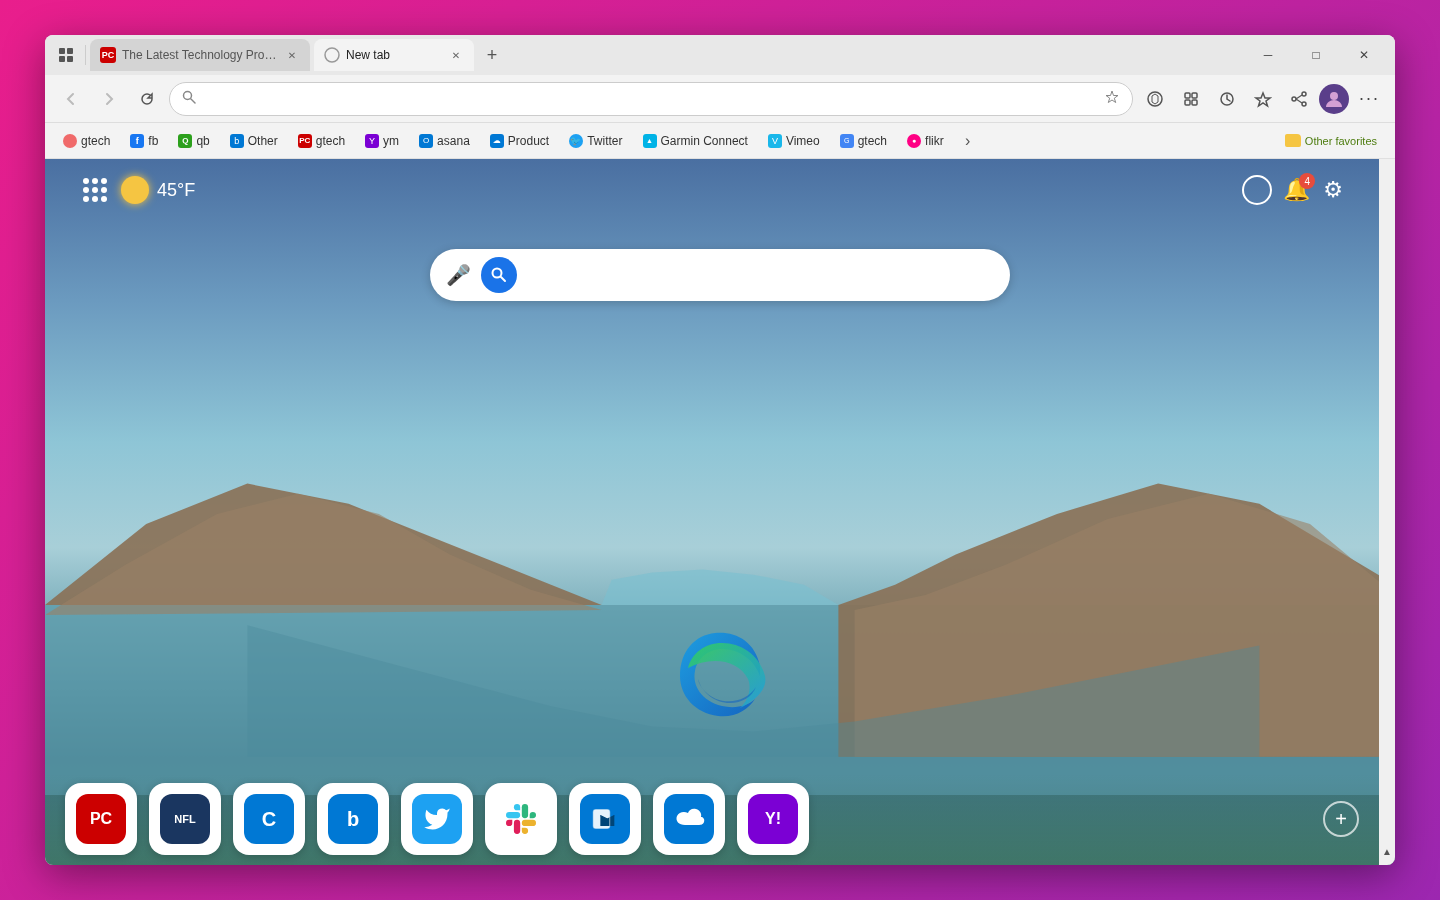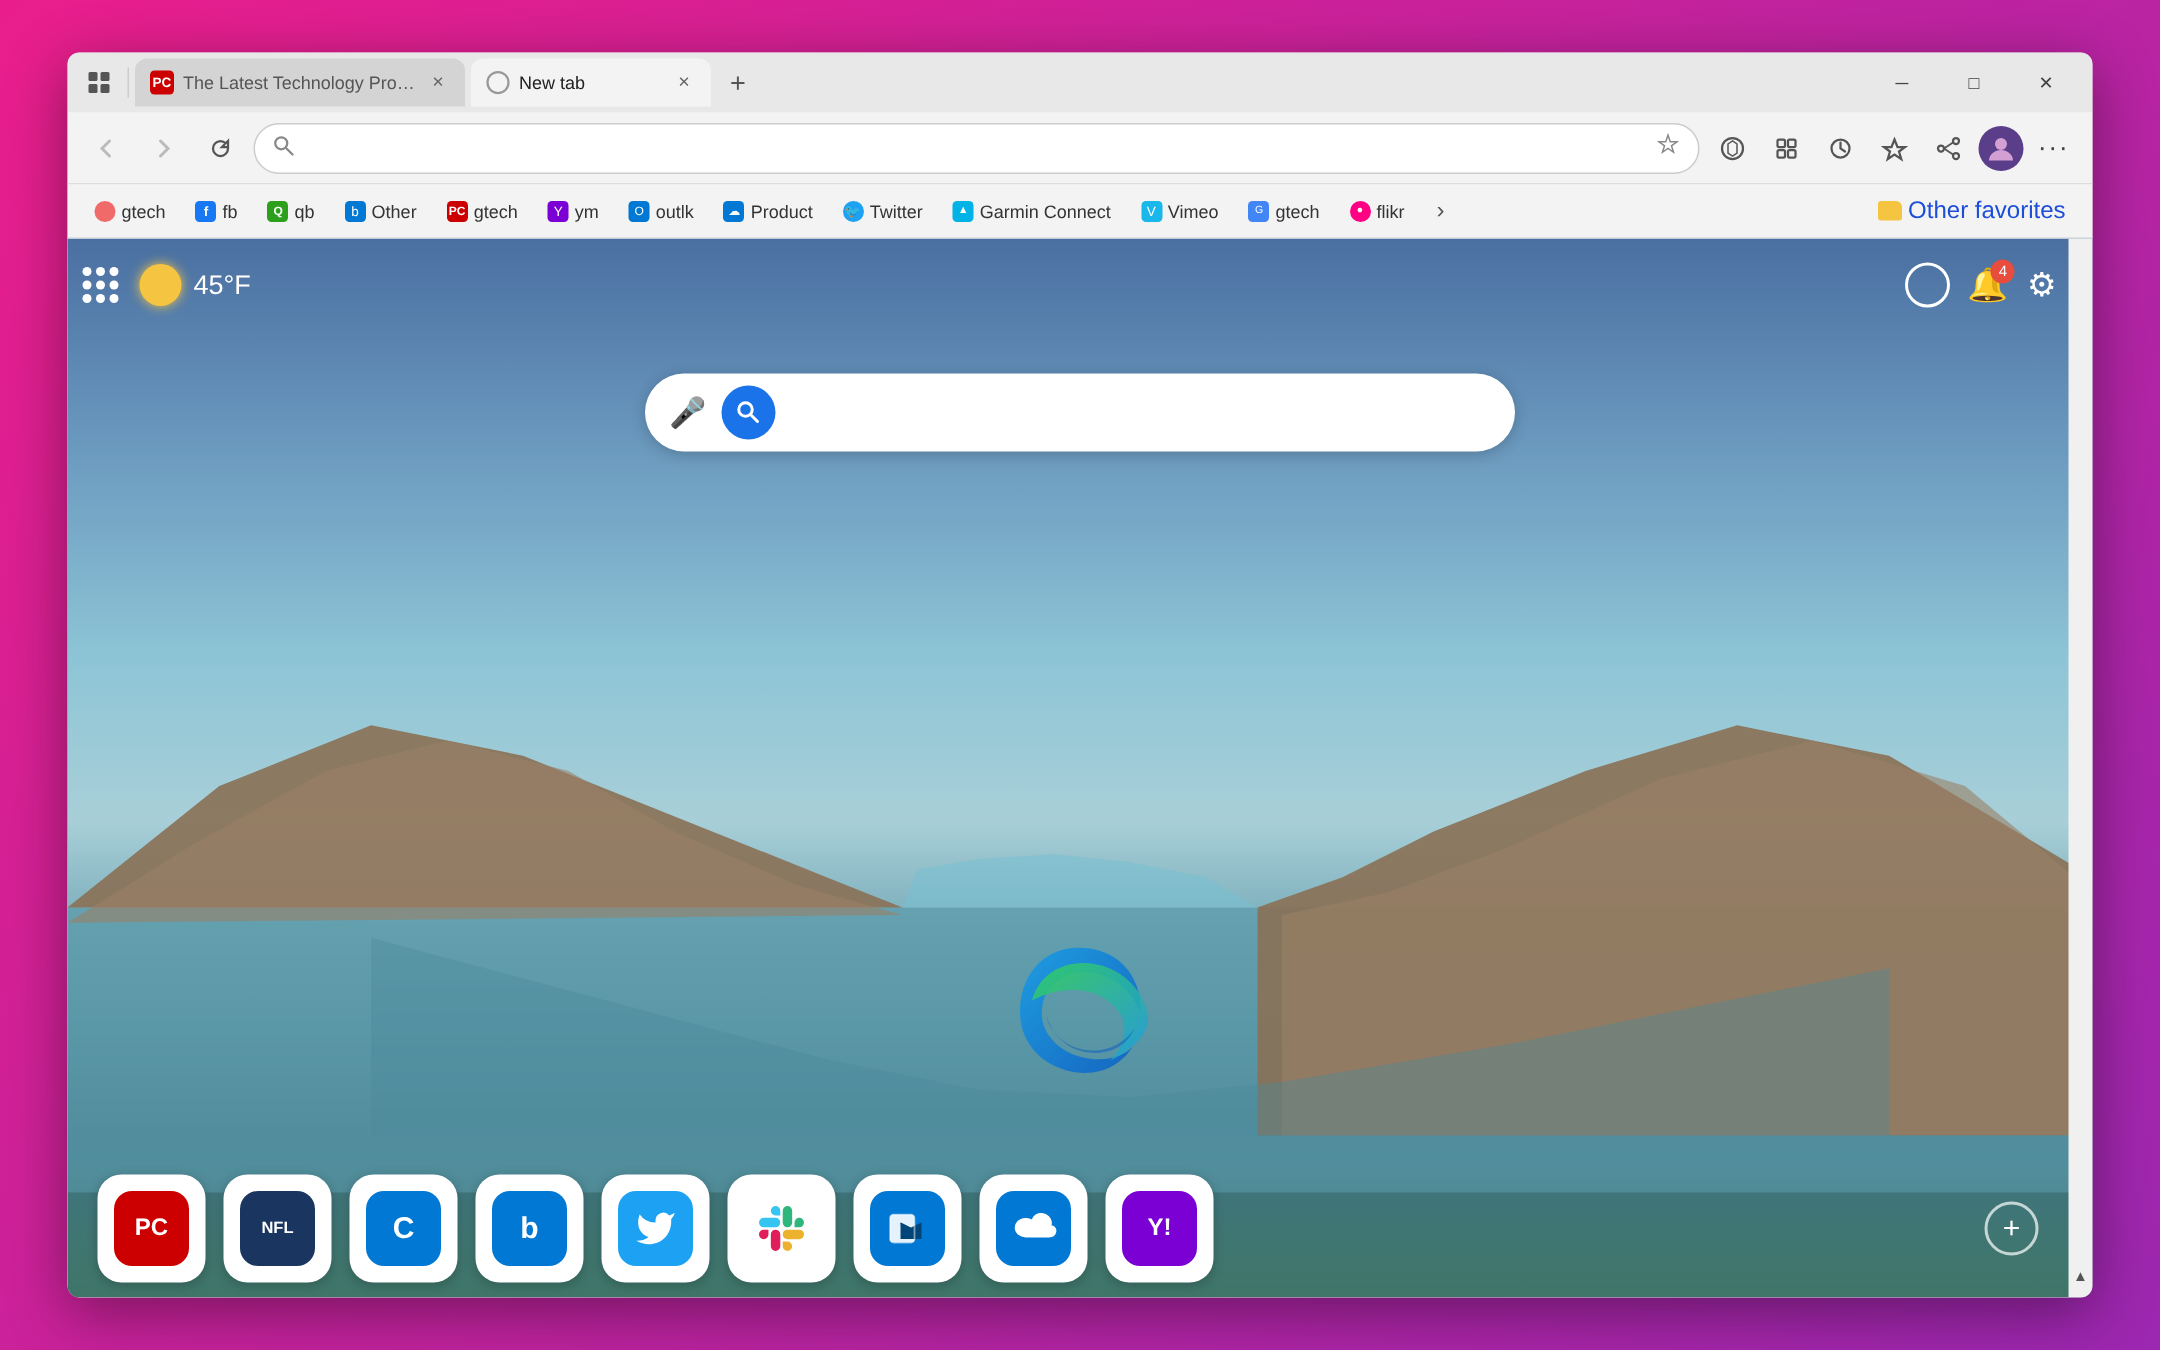--- a/index.html
+++ b/index.html
@@ -179,41 +179,41 @@
       color: #555;
     }
     .fav-spacer { flex: 1; }
     .other-favorites {
       display: flex;
       align-items: center;
       gap: 4px;
       padding: 4px 8px;
       border-radius: 4px;
       cursor: pointer;
-      font-size: 16px;
-      color: #1d4ed8;
+      font-size: 11px;
+      color: #4d7c0f;
     }
     
     .newtab-content {
       flex: 1;
       position: relative;
       overflow: hidden;
     }
     .newtab-bg {
       position: absolute;
       inset: 0;
       background: linear-gradient(180deg, #4a6fa1 0%, #6b9abf 20%, #8ec5d6 40%, #a8cfd8 55%, #7aadba 65%, #5a8fa0 75%, #3d7080 85%, #4a8a7a 100%);
     }
     
     .newtab-topbar {
       position: absolute;
       top: 0; left: 0; right: 16px;
       display: flex;
       align-items: center;
-      padding: 16px 8px;
+      padding: 16px 36px;
       z-index: 10;
     }
     .weather-widget {
       display: flex;
       align-items: center;
       gap: 8px;
       color: white;
     }
     .weather-sun {
       width: 28px; height: 28px;
@@ -518,21 +518,21 @@
     <div class="fav-item">
       <div style="width:14px;height:14px;border-radius:3px;background:#cc0000;color:white;font-size:8px;font-weight:bold;display:flex;align-items:center;justify-content:center;flex-shrink:0;">PC</div>
       <span>gtech</span>
     </div>
     <div class="fav-item">
       <div style="width:14px;height:14px;border-radius:3px;background:#7b00d4;color:white;font-size:9px;display:flex;align-items:center;justify-content:center;flex-shrink:0;">Y</div>
       <span>ym</span>
     </div>
     <div class="fav-item">
       <div style="width:14px;height:14px;border-radius:3px;background:#0078d4;color:white;font-size:8px;display:flex;align-items:center;justify-content:center;flex-shrink:0;">O</div>
-      <span>outlk</span>
+      <span>asana</span>
     </div>
     <div class="fav-item">
       <div style="width:14px;height:14px;border-radius:3px;background:#0078d4;color:white;font-size:8px;display:flex;align-items:center;justify-content:center;flex-shrink:0;">☁</div>
       <span>Product</span>
     </div>
     <div class="fav-item">
       <div style="width:14px;height:14px;border-radius:50%;background:#1da1f2;color:white;font-size:9px;display:flex;align-items:center;justify-content:center;flex-shrink:0;">🐦</div>
       <span>Twitter</span>
     </div>
     <div class="fav-item">

